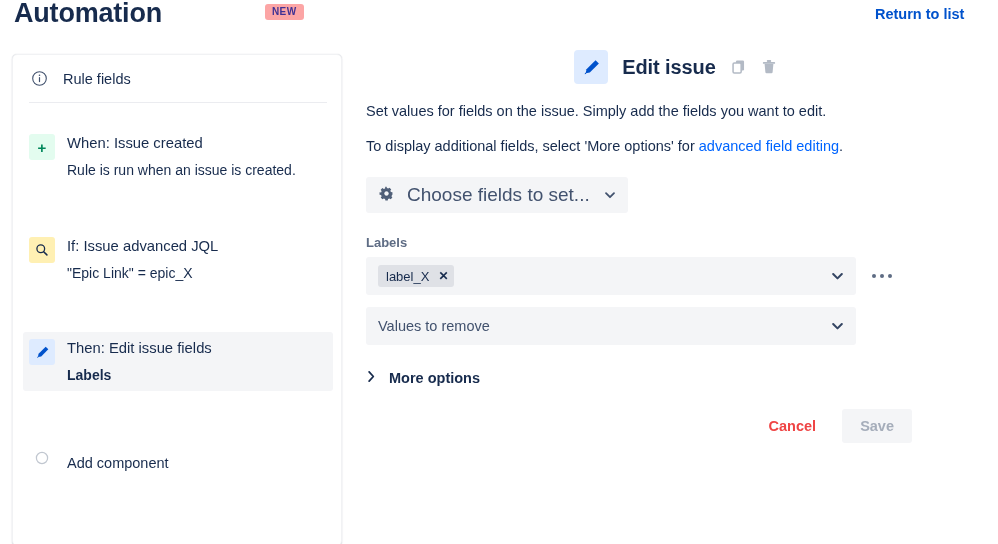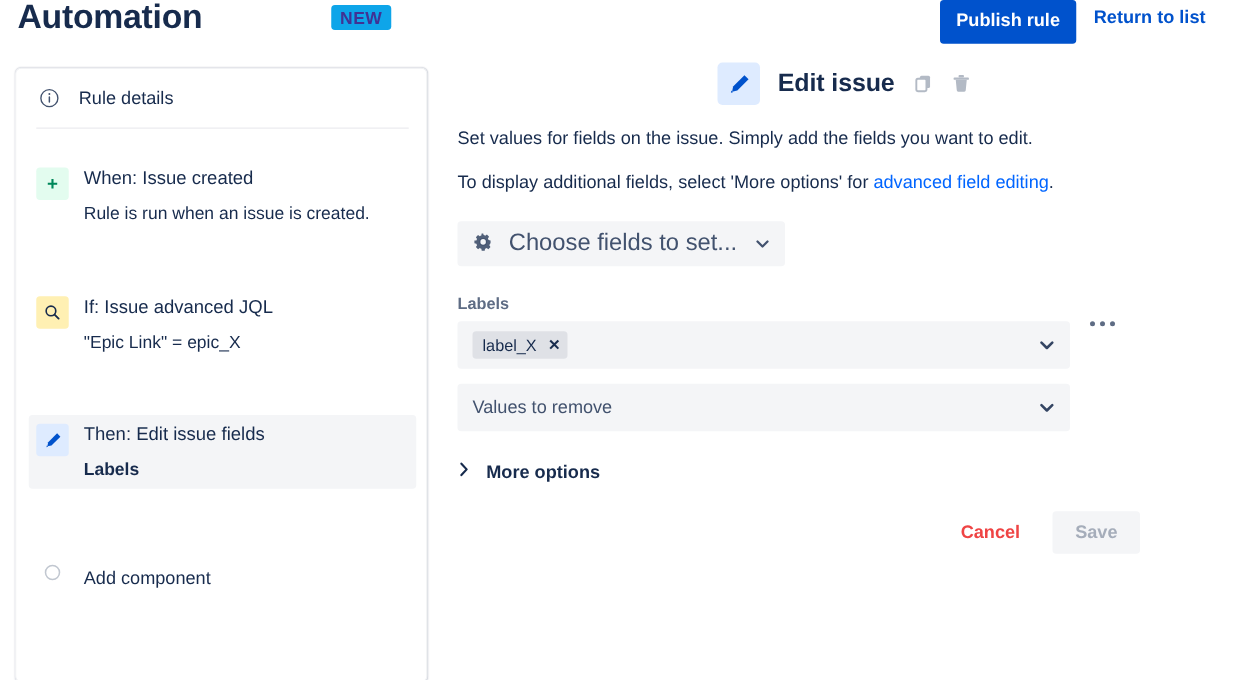--- a/index.html
+++ b/index.html
@@ -17,22 +17,22 @@
     position: absolute; left: 0; top: 0; width: 998px; height: 42px;
     background: #fff;
   }
   .app-title {
     position: absolute; left: 14px; top: -2px;
     font-size: 27px; font-weight: 700; color: #172b4d;
     letter-spacing: -0.2px;
   }
   .new-badge {
     position: absolute; left: 265px; top: 4px;
-    background: #0ea5e9; color: #403294;
-    font-size: 14px; font-weight: 700; letter-spacing: 0.4px;
+    background: #fca5a5; color: #403294;
+    font-size: 10px; font-weight: 700; letter-spacing: 0.4px;
     padding: 3px 7px 3px 7px; border-radius: 3px;
     line-height: 1;
   }
   .publish-btn {
     position: absolute; left: 752px; top: 0px;
     background: #0052cc; color: #fff;
     font-size: 14.5px; font-weight: 600;
     border: none; border-radius: 3px;
     padding: 9px 13px; cursor: pointer;
     font-family: "Liberation Sans", sans-serif;
@@ -109,21 +109,21 @@
     background: #f4f5f7; border: none; border-radius: 3px;
     height: 36px; padding: 0 12px; cursor: pointer;
     font-family: "Liberation Sans", sans-serif;
   }
   .choose-text { font-size: 19px; color: #42526e; margin-left: 12px; }
   .choose-chev { margin-left: 14px; display: flex; align-items: center; }
 
   .field-label {
     margin-top: 22px; font-size: 13px; color: #5e6c84; font-weight: 600;
   }
-  .field-row { display: flex; align-items: flex-start; margin-top: 7px; }
+  .field-row { display: flex; align-items: center; margin-top: 7px; }
   .select-box {
     background: #f4f5f7; border: none; border-radius: 3px;
     height: 38px; width: 490px;
     display: flex; align-items: center; padding: 0 12px;
     cursor: pointer; position: relative;
   }
   .chip {
     display: inline-flex; align-items: center;
     background: #dfe1e6; border-radius: 3px;
     height: 22px; padding: 0 6px 0 8px;
@@ -160,35 +160,34 @@
   }
 </style>
 </head>
 <body>
 
 <div class="page">
 
   <div class="topbar">
     <div class="app-title">Automation</div>
     <div class="new-badge">NEW</div>
-    <button class="publish-btn">Publish rule</button>
     <a class="return-link">Return to list</a>
   </div>
 
   <div class="sidebar-card">
 
     <div class="rule-details-row">
       <span class="rd-icon">
         <svg width="17" height="17" viewBox="0 0 20 20">
           <circle cx="10" cy="10" r="8" fill="none" stroke="#42526e" stroke-width="1.3"></circle>
           <circle cx="10" cy="6.1" r="0.95" fill="#42526e"></circle>
           <rect x="9.3" y="8.3" width="1.4" height="6" rx="0.7" fill="#42526e"></rect>
         </svg>
       </span>
-      <span class="rd-label">Rule details</span>
+      <span class="rd-label">Rule fields</span>
     </div>
     <div class="divider"></div>
 
     <div class="comp" style="top:72px;">
       <span class="comp-icon icon-green">+</span>
       <span class="comp-body">
         <span class="comp-title">When: Issue created</span>
         <div class="comp-sub">Rule is run when an issue is created.</div>
       </span>
     </div>

